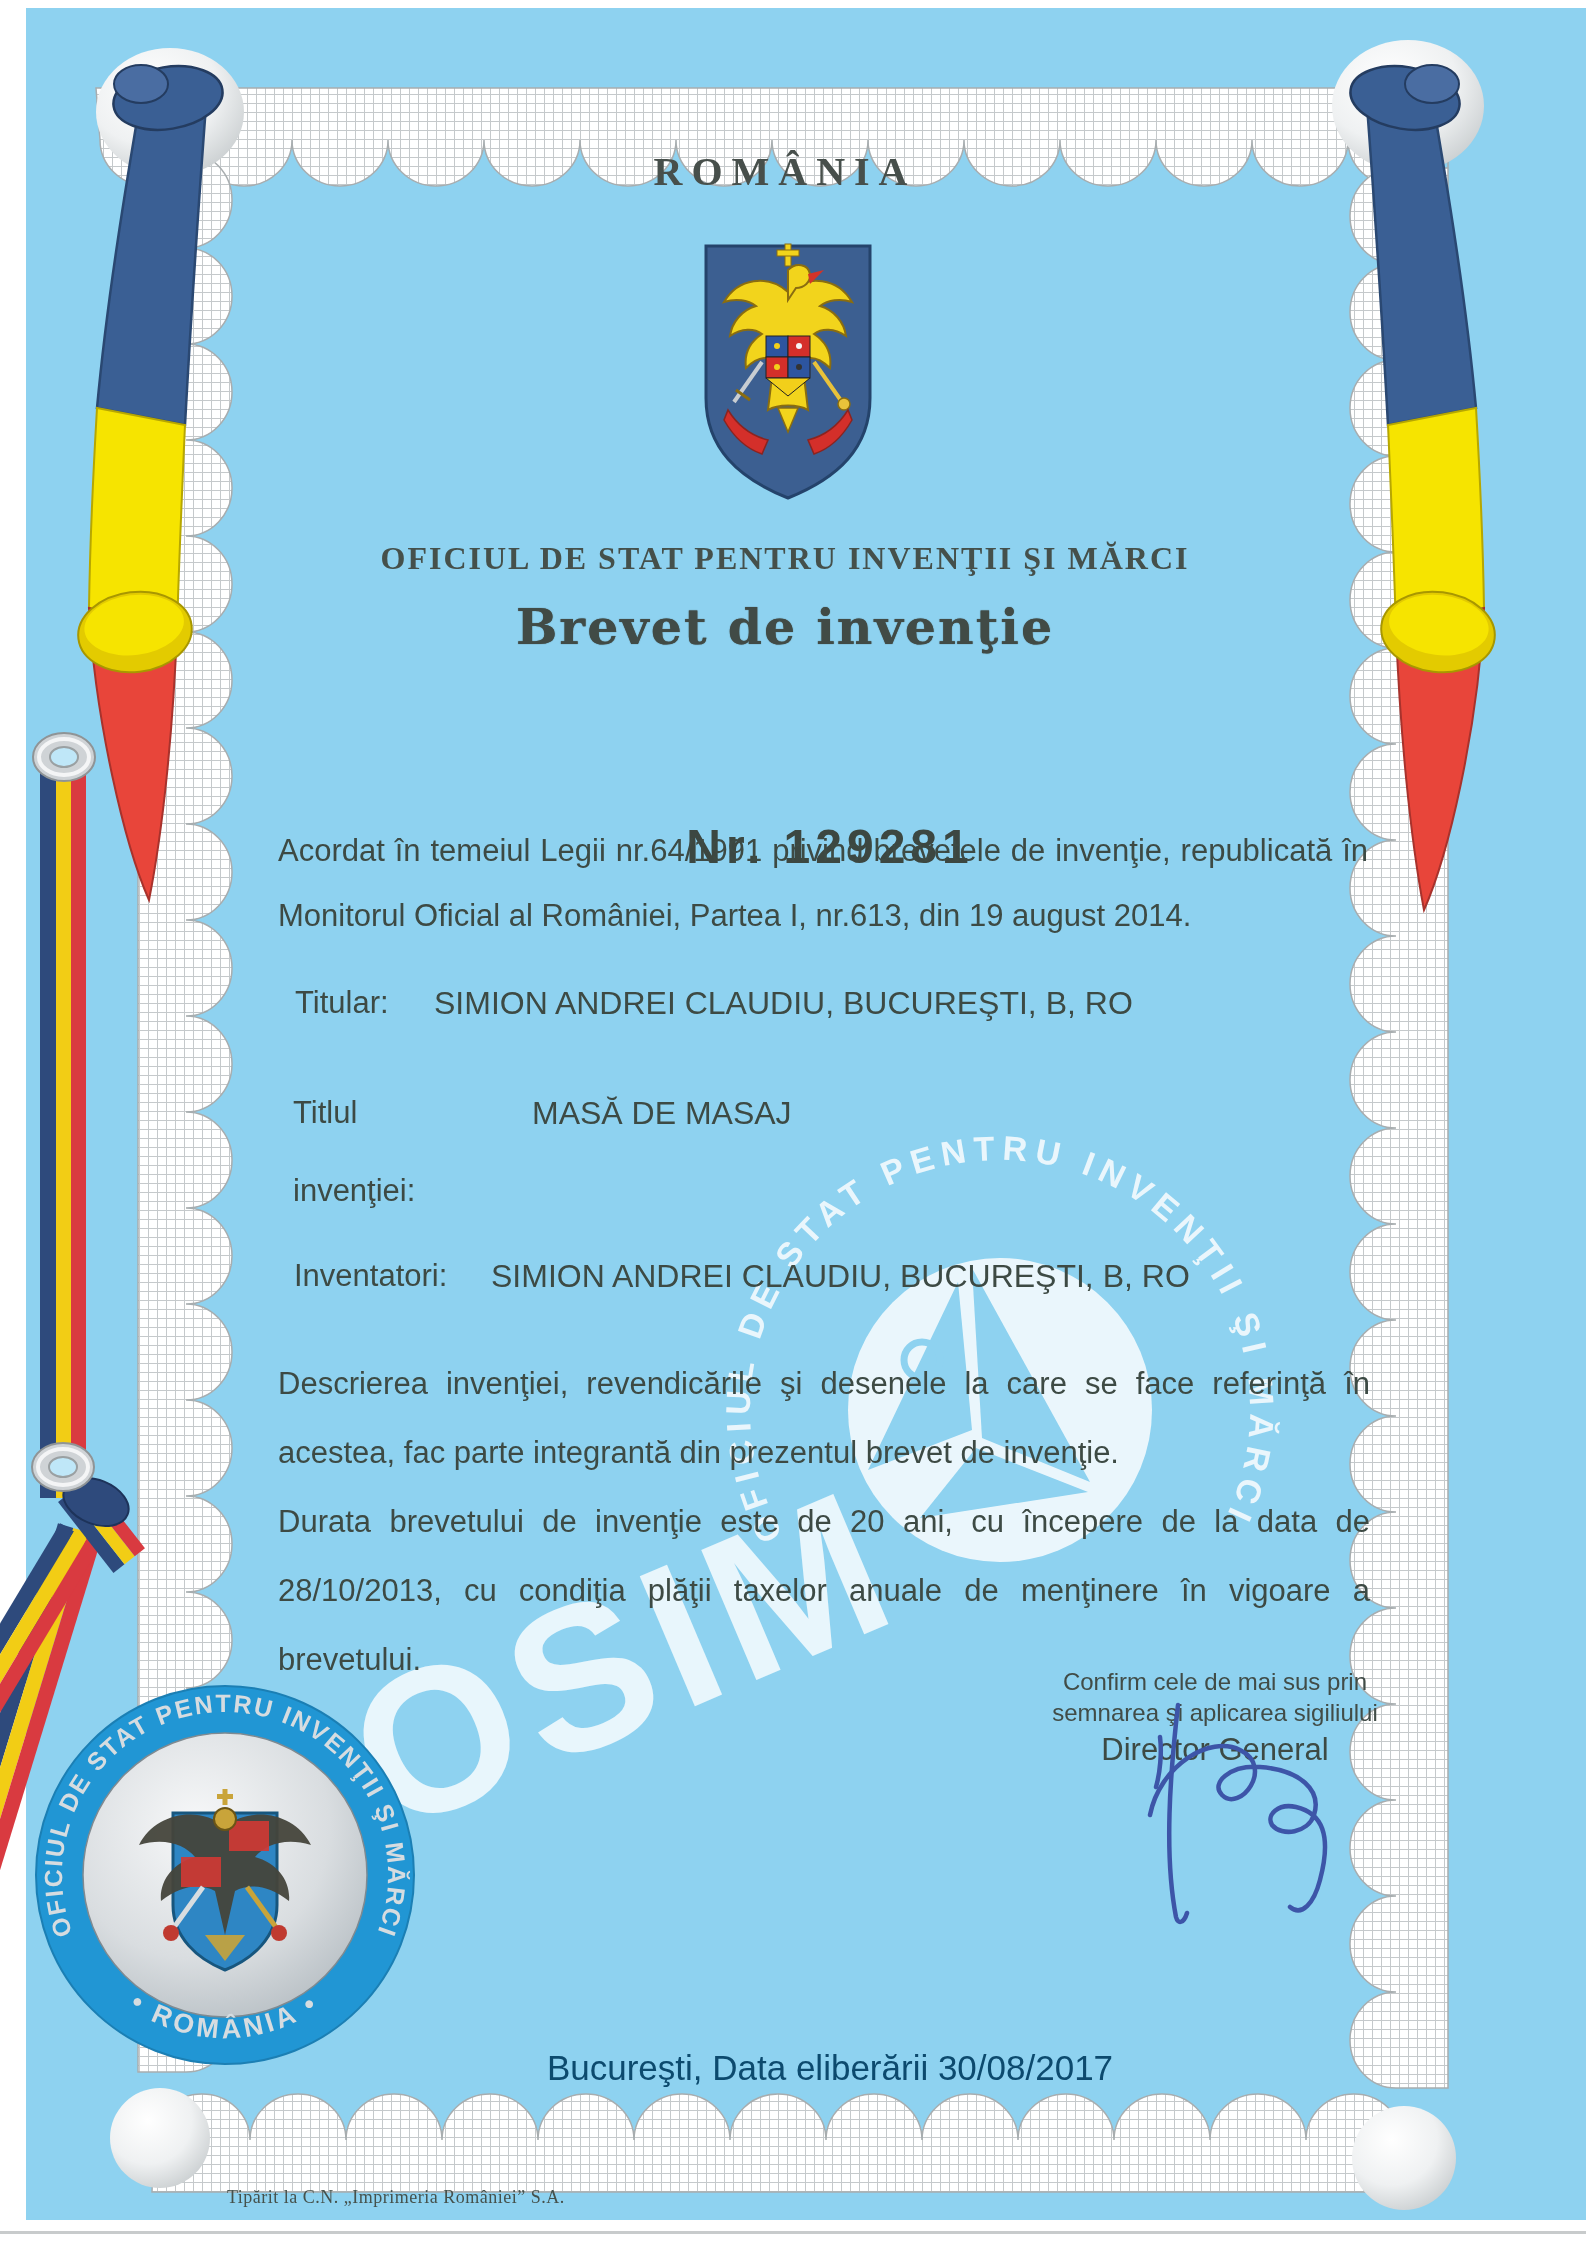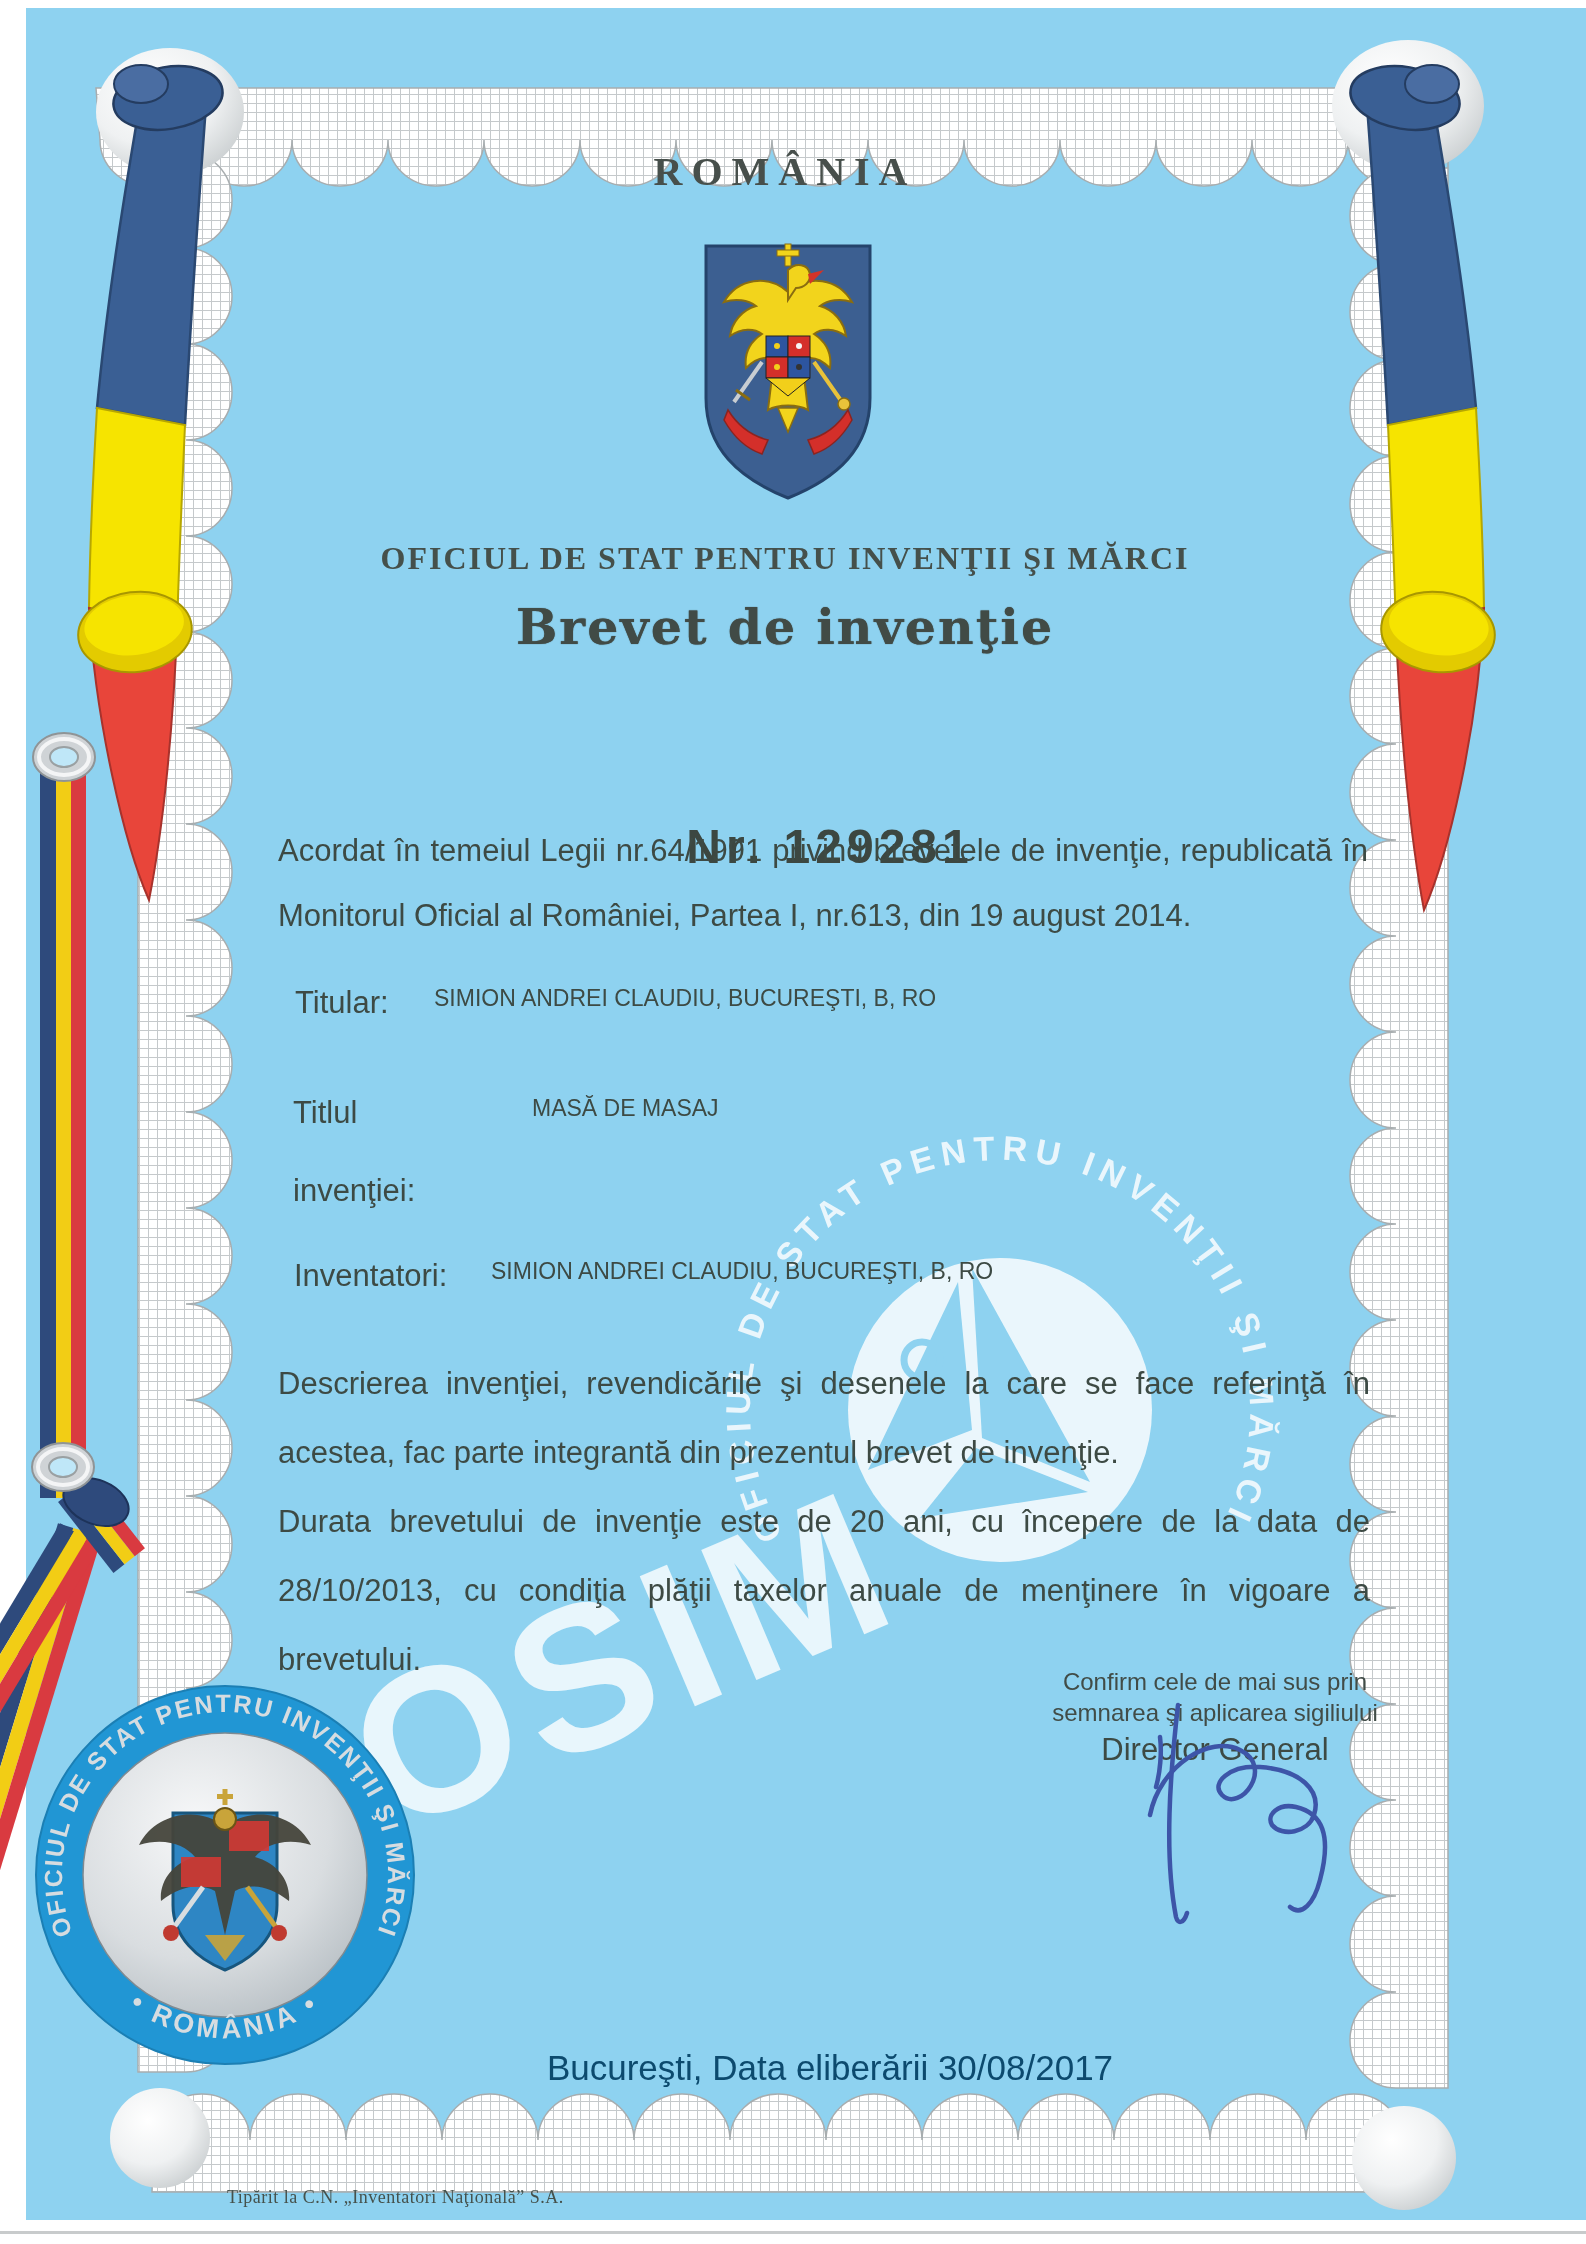--- a/index.html
+++ b/index.html
@@ -12,21 +12,21 @@
            font-family:"Liberation Serif",serif;font-weight:bold;font-size:40px;letter-spacing:9px;color:#474f4b;}
   .office{left:0;top:540px;width:1570px;text-align:center;
           font-family:"Liberation Serif",serif;font-weight:bold;font-size:32px;letter-spacing:2px;color:#45504b;}
   .doc-title{left:0;top:598px;width:1570px;text-align:center;
              font-family:"DejaVu Serif",serif;font-weight:bold;font-size:49px;letter-spacing:2px;color:#414b46;
              text-shadow:0 0 1px #414b46;}
   .patent-no{left:80px;top:798px;width:1500px;text-align:center;
              font-weight:bold;font-size:48px;letter-spacing:5px;color:#3c4741;margin-top:21px;}
   .grant{left:278px;top:818px;width:1090px;font-size:31px;line-height:65px;text-align:justify;}
   .fieldlabel{font-size:31px;}
-  .fieldvalue{font-size:23px;}
+  .fieldvalue{font-size:32px;}
   .main-para{left:278px;top:1349px;width:1092px;font-size:31px;line-height:69px;text-align:justify;}
   .main-para p{margin:0;}
   .confirm{left:1015px;top:1666px;width:400px;text-align:center;font-size:24px;line-height:31px;color:#414c47;}
   .director{left:1015px;top:1732px;width:400px;text-align:center;font-size:31px;color:#3d4a44;}
   .issue{left:100px;top:2048px;width:1460px;text-align:center;font-size:35px;color:#0c4a6e;}
   .printer{left:227px;top:2187px;font-family:"Liberation Serif",serif;font-size:18px;letter-spacing:0.5px;color:#45514c;}
   .osim-wm{position:absolute;left:395px;top:1648px;height:205px;line-height:205px;
            font-size:205px;font-weight:bold;letter-spacing:10px;color:#ffffff;opacity:0.8;
            transform:rotate(-23deg);transform-origin:30px 190px;white-space:nowrap;}
   .scanline{position:absolute;left:0;top:2231px;width:1586px;height:3px;background:#9aa0a3;opacity:0.55;}
@@ -190,21 +190,21 @@
 
   <svg class="layer" style="left:1090px;top:1695px" width="300" height="230" viewBox="0 0 300 230">
     <g fill="none" stroke="#3d55a8" stroke-width="4.5" stroke-linecap="round">
       <path d="M70,42 C72,58 70,78 66,92"></path>
       <path d="M88,10 C80,80 74,160 86,222 C88,230 94,228 97,218"></path>
       <path d="M60,120 C70,70 120,40 150,55 C185,72 150,118 132,100 C120,88 140,70 170,72 C210,75 232,95 224,120 C218,138 192,142 182,130 C176,120 188,108 206,112 C232,118 242,140 230,185 C224,208 212,222 200,212"></path>
     </g>
   </svg>
 
   <div class="t issue">Bucureşti, Data eliberării 30/08/2017</div>
-  <div class="t printer">Tipărit la C.N. „Inventatori Naţională” S.A.</div>
+  <div class="t printer">Tipărit la C.N. „Imprimeria României” S.A.</div>
 
   <svg class="layer" style="left:28px;top:1678px" width="394" height="394" viewBox="0 0 394 394">
     <defs>
       <radialGradient id="sealSilver" cx="40%" cy="33%" r="85%">
         <stop offset="0" stop-color="#f7f8f9"></stop>
         <stop offset="0.55" stop-color="#d9dde0"></stop>
         <stop offset="1" stop-color="#a9b2b8"></stop>
       </radialGradient>
     </defs>
     <circle cx="197" cy="197" r="189" fill="#2196d4" stroke="#1b7fb4" stroke-width="2"></circle>

